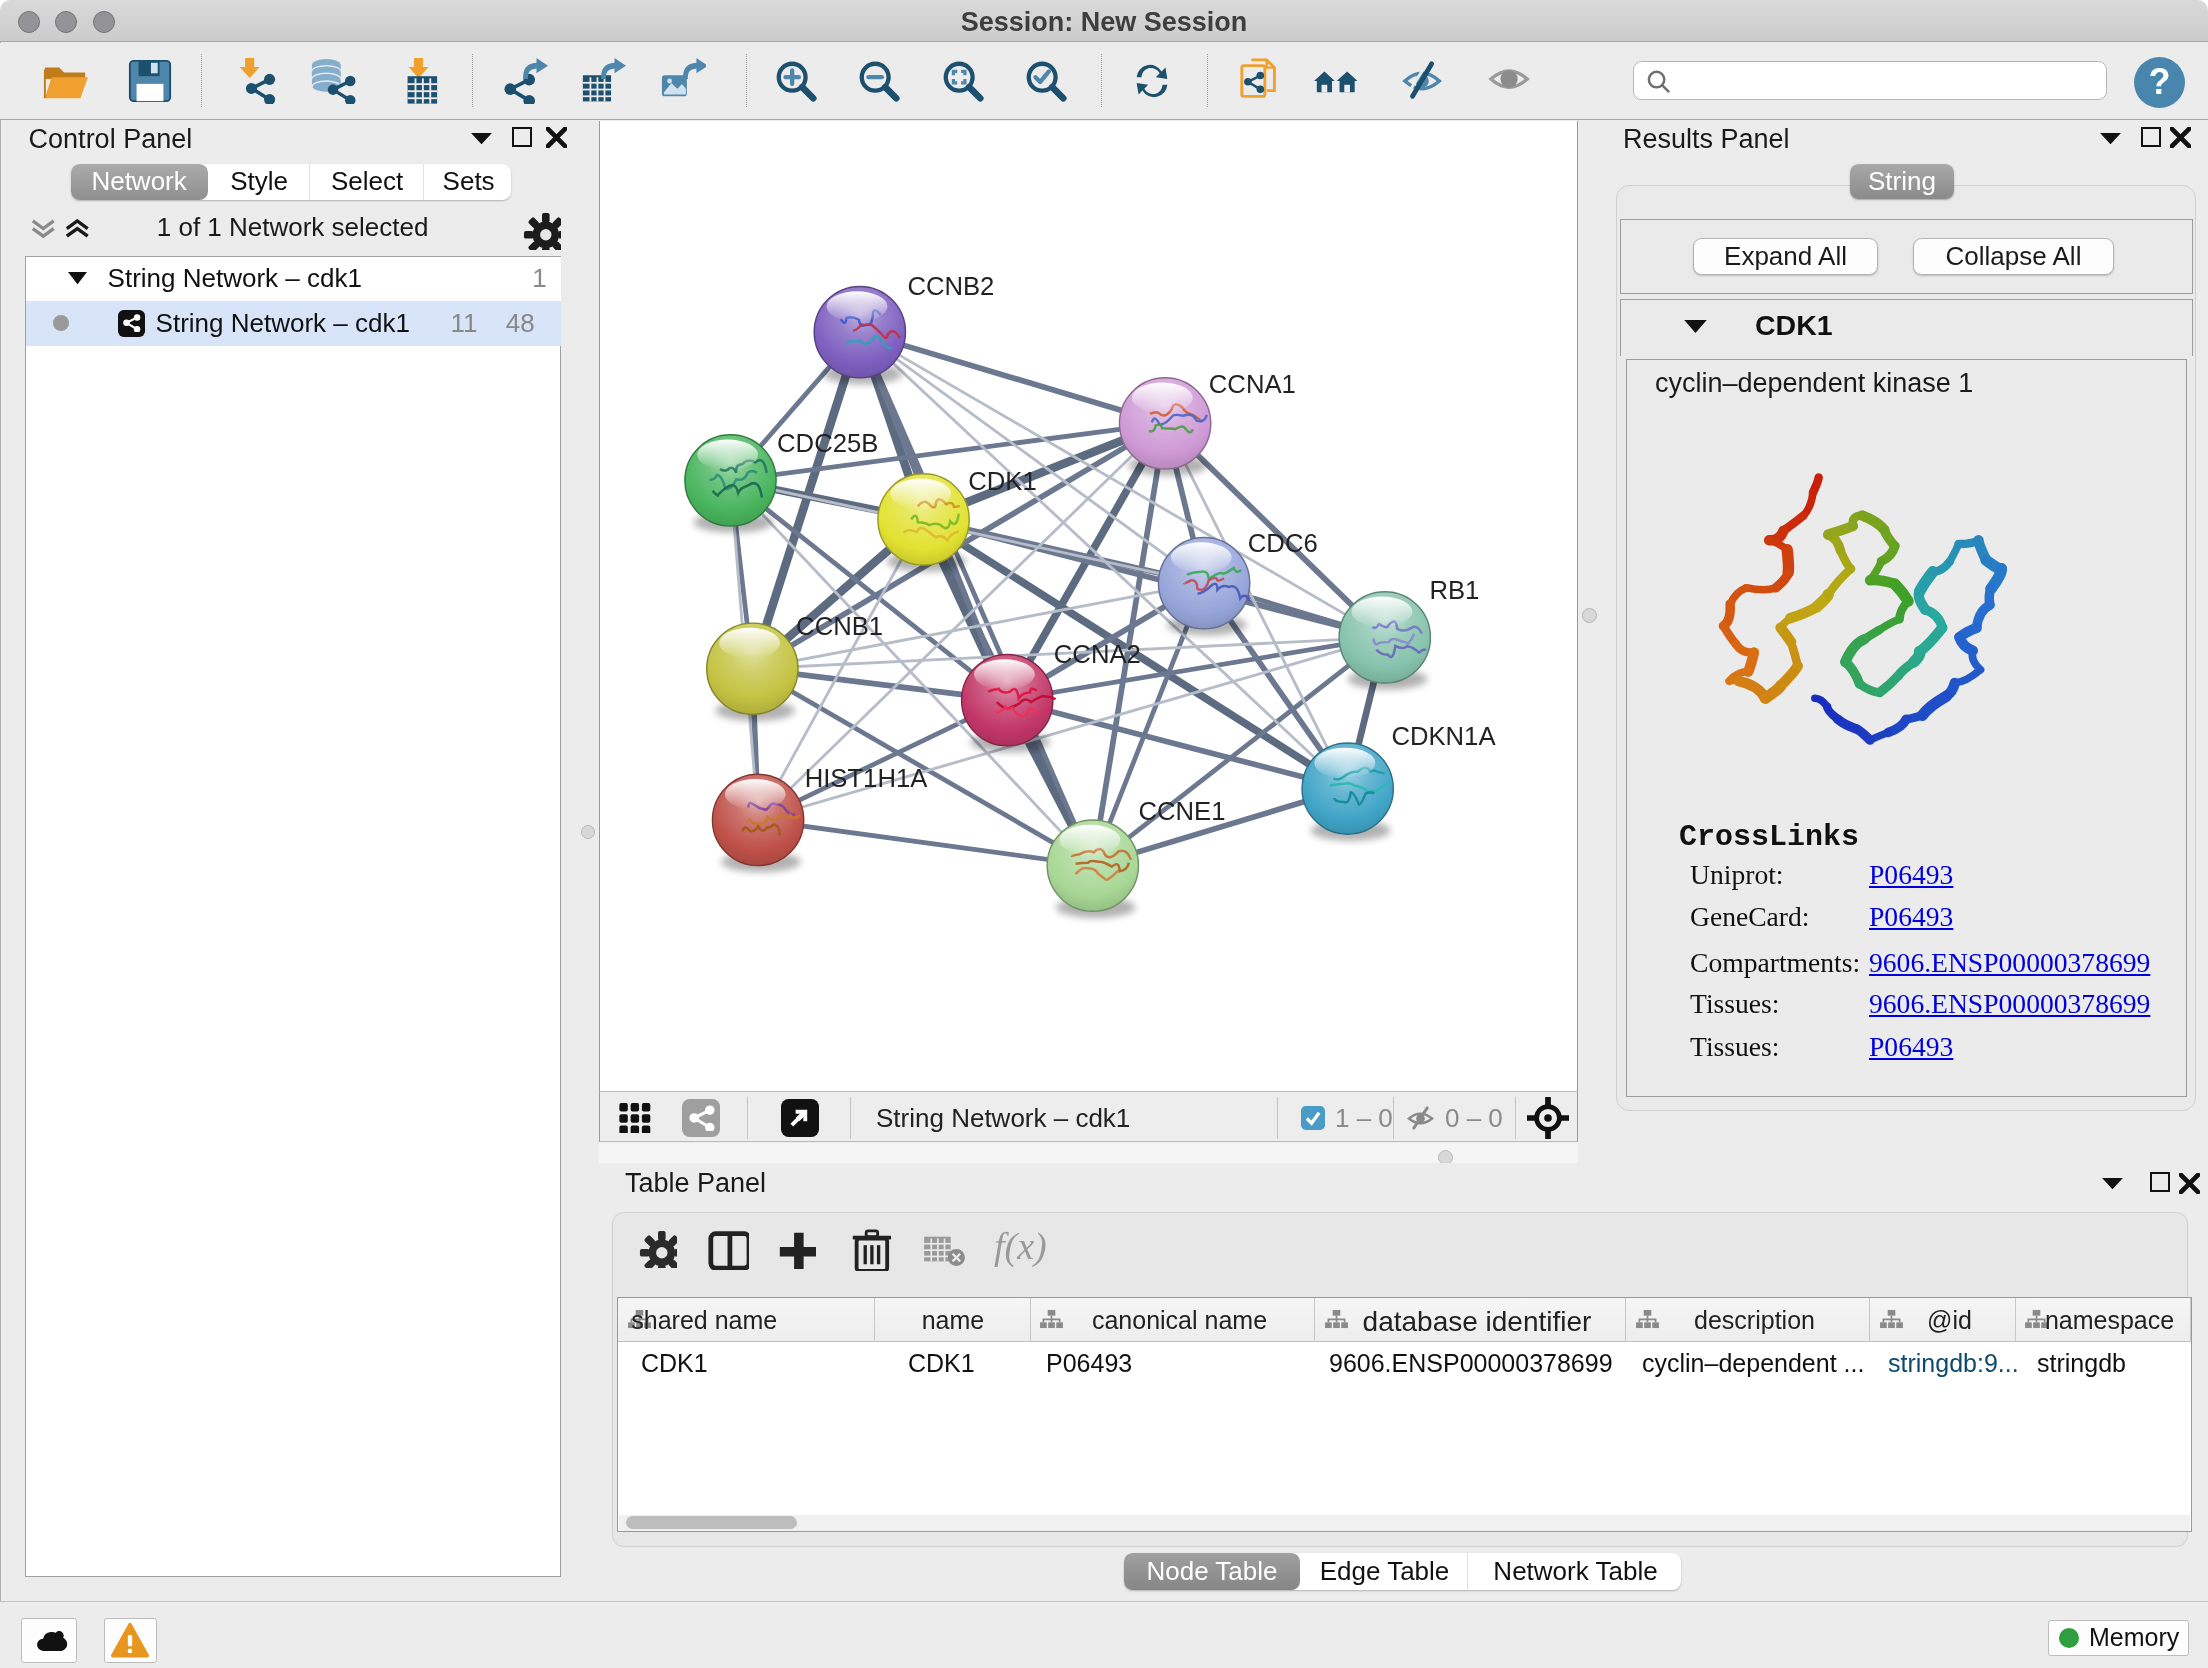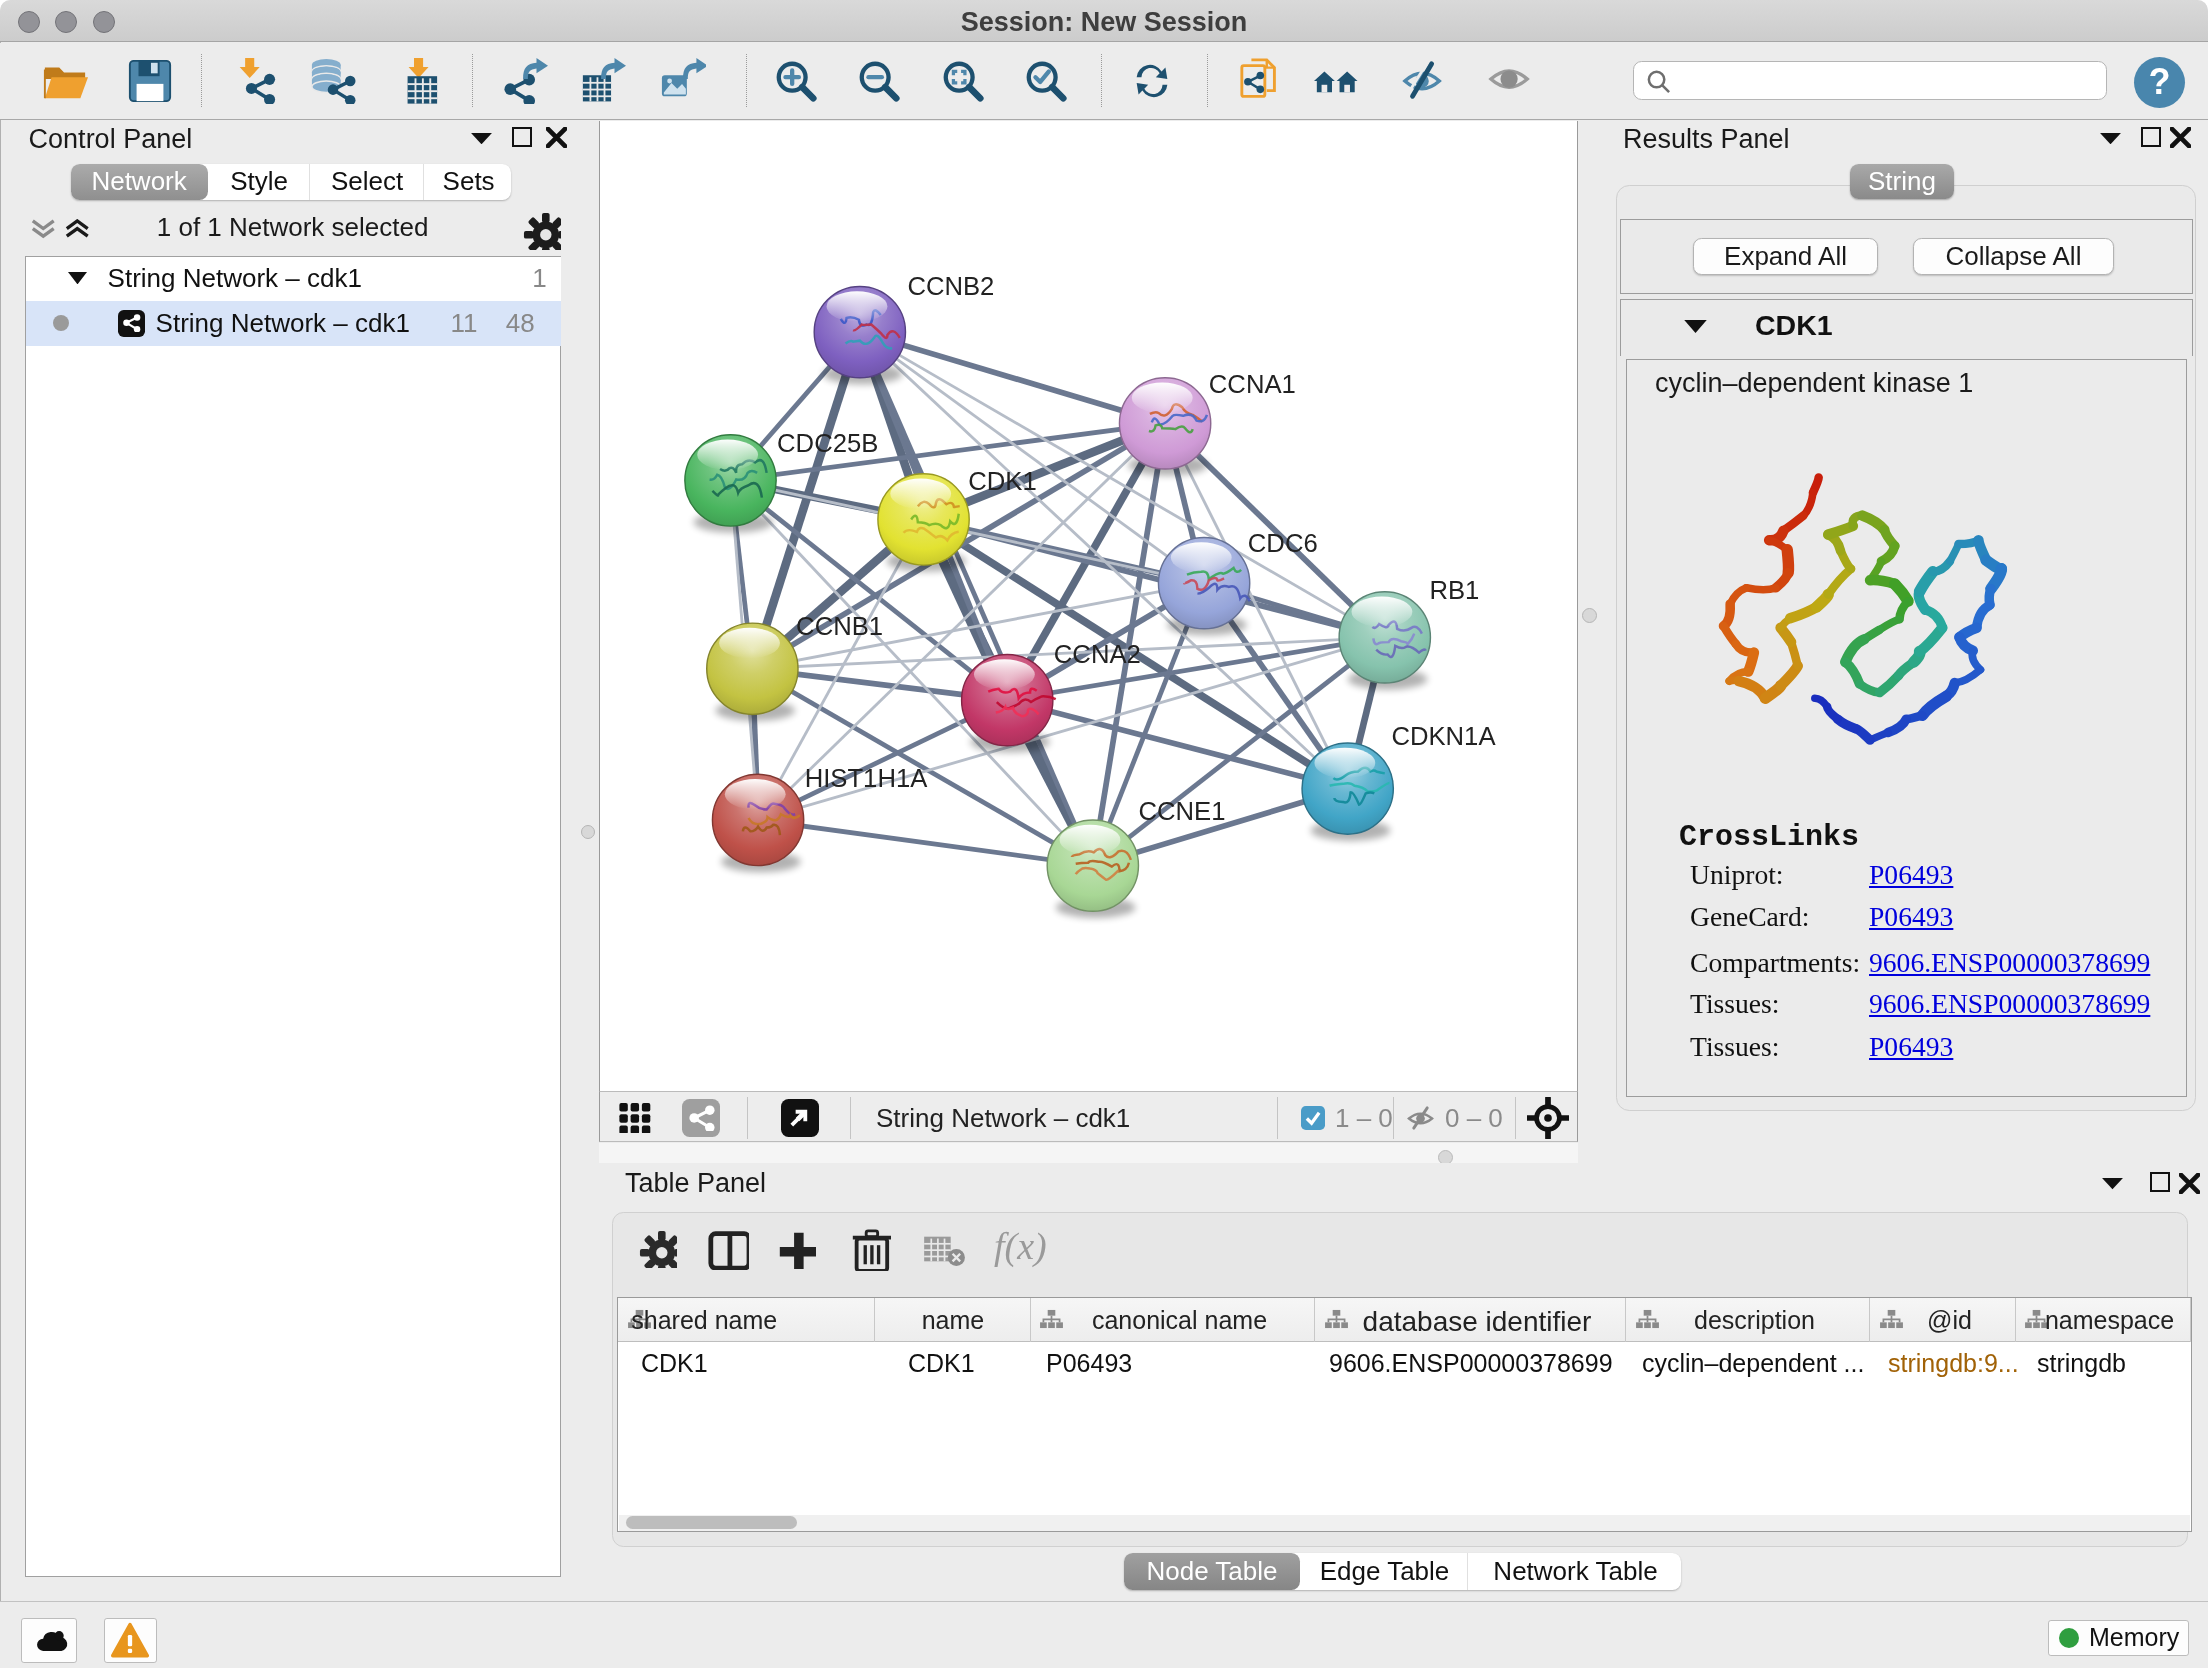--- a/index.html
+++ b/index.html
@@ -718,21 +718,21 @@
         <rect x="8.5" y="14" width="7" height="6" fill="#8a8a8a"></rect>
         <rect x="17" y="14" width="7" height="6" fill="#8a8a8a"></rect>
         <path d="M12,7 L12,11 M3.5,14 L3.5,11 L20.5,11 L20.5,14 M12,11 L12,14" stroke="#8a8a8a" stroke-width="1.8" fill="none"></path>
       </svg>
       <div class="abs" style="left:1410px;top:7.6px;width:163px;font-size:25px;color:#222;text-align:center;white-space:nowrap">namespace</div>
       <div class="abs" style="left:23px;top:51px;font-size:25px;color:#111;white-space:nowrap">CDK1</div>
       <div class="abs" style="left:290px;top:51px;font-size:25px;color:#111;white-space:nowrap">CDK1</div>
       <div class="abs" style="left:428px;top:51px;font-size:25px;color:#111;white-space:nowrap">P06493</div>
       <div class="abs" style="left:711px;top:51px;font-size:25px;color:#111;white-space:nowrap">9606.ENSP00000378699</div>
       <div class="abs" style="left:1024px;top:51px;font-size:25px;color:#111;white-space:nowrap">cyclin–dependent ...</div>
-      <div class="abs" style="left:1270px;top:51px;font-size:25px;color:#a16207;white-space:nowrap">stringdb:9...</div>
+      <div class="abs" style="left:1270px;top:51px;font-size:25px;color:#0c4a6e;white-space:nowrap">stringdb:9...</div>
       <div class="abs" style="left:1419px;top:51px;font-size:25px;color:#111;white-space:nowrap">stringdb</div>
       <div class="abs" style="left:1px;top:217px;width:1571px;height:16px;background:#f0f0f0"></div>
       <div class="abs" style="left:7.6px;top:218px;width:171px;height:13.3px;background:#bdbdbd;border-radius:6.7px"></div>
     </div>
     <div class="abs" style="left:546px;top:390px;width:557px;height:37px;background:#fff;border-radius:8.6px;box-shadow:0 1px 1.9px rgba(0,0,0,0.25)">
 <div class="abs" style="left:0;top:0;width:176px;height:37px;background:linear-gradient(#a0a0a0,#868686);border-radius:8.6px;color:#fff;font-size:26px;text-align:center;line-height:36px">Node Table</div>
 <div class="abs" style="left:178px;top:0;width:166px;height:37px;color:#111;font-size:26px;text-align:center;line-height:36px;border-right:1.9px solid #e0e0e0">Edge Table</div>
 <div class="abs" style="left:346px;top:0;width:211px;height:37px;color:#111;font-size:26px;text-align:center;line-height:36px">Network Table</div>
 </div>
   </div>

